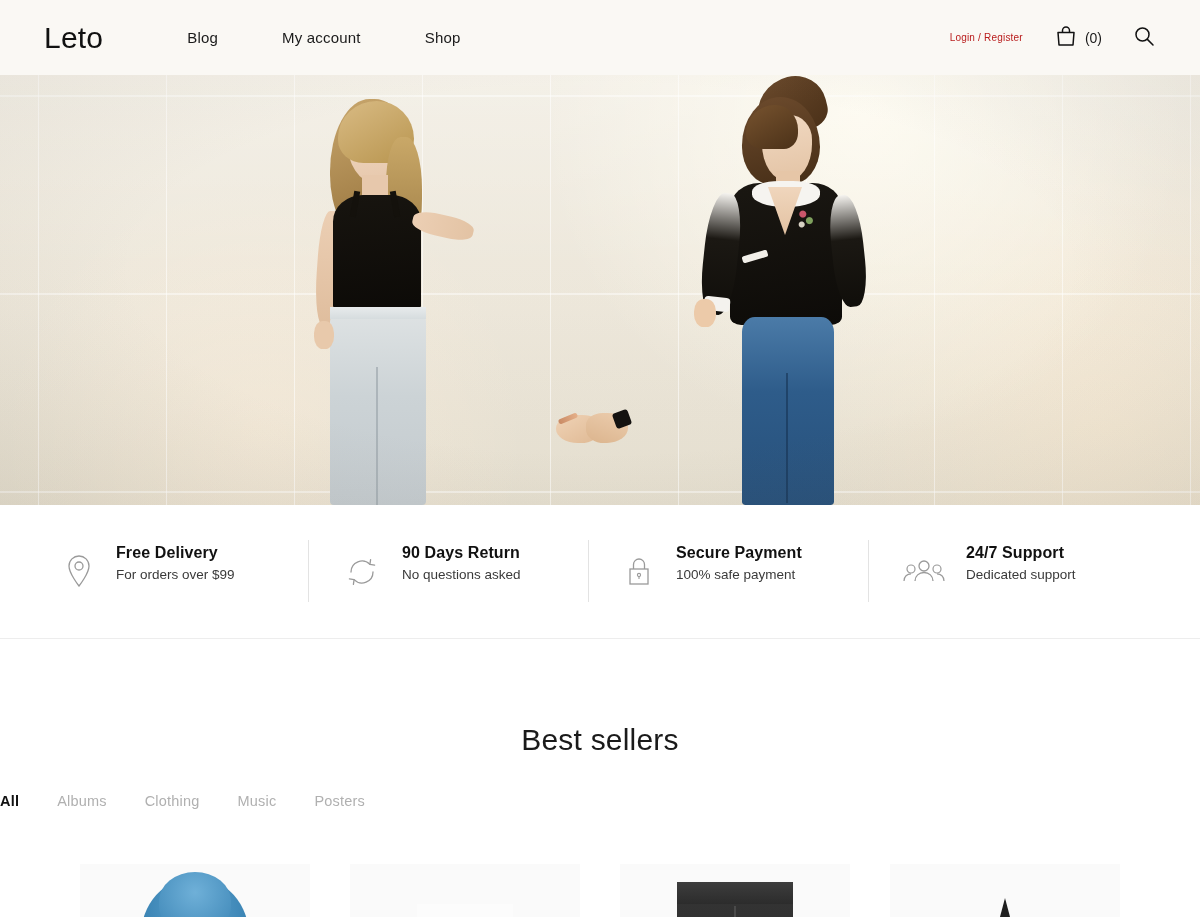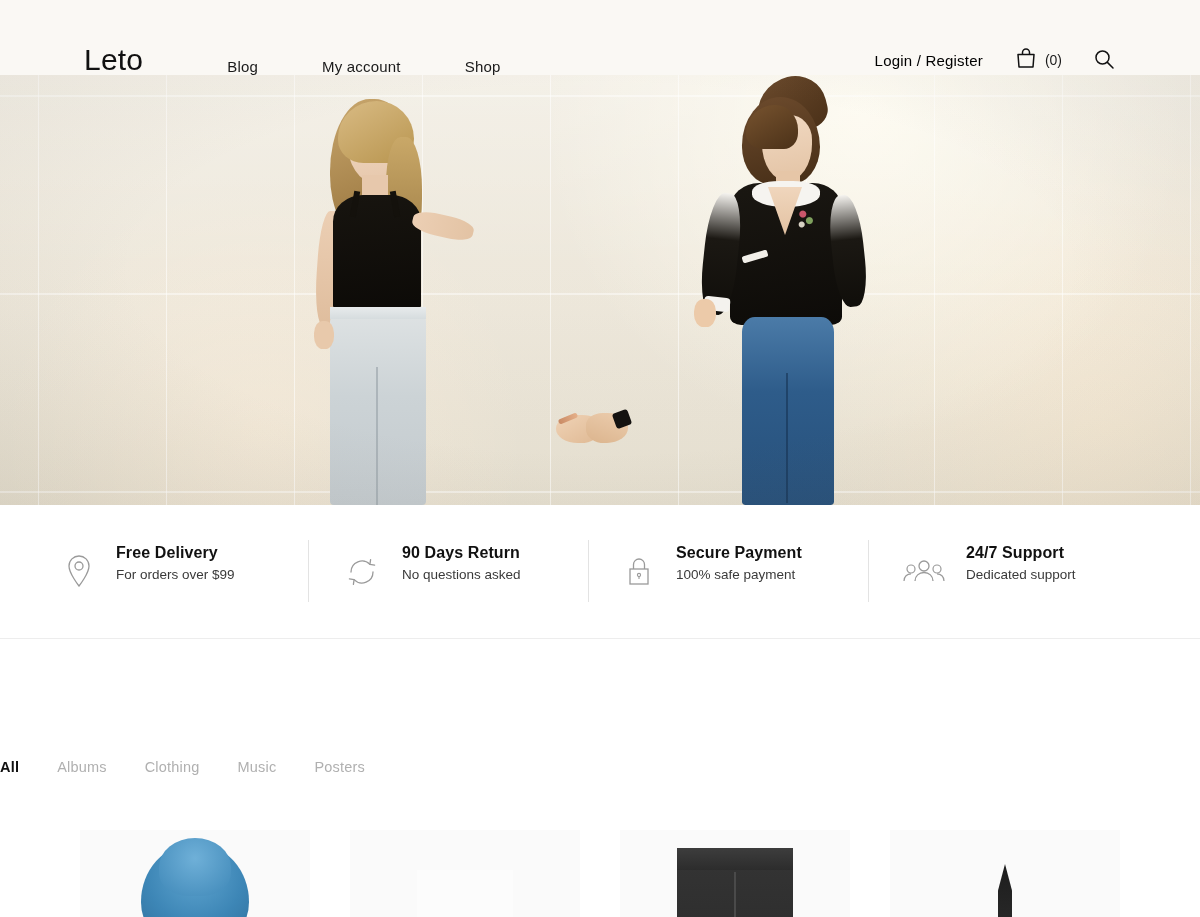--- a/index.html
+++ b/index.html
@@ -11,22 +11,22 @@
     background: #ffffff;
     font-family: "Liberation Sans", sans-serif;
     -webkit-font-smoothing: antialiased;
   }
 
   
   .site-header {
     height: 75px;
     background: #faf8f4;
     display: flex;
-    align-items: flex-end;
-    padding: 0 84px;
+    align-items: center;
+    padding: 0 44px;
     position: relative;
   }
   .brand {
     font-size: 30px;
     font-weight: 400;
     letter-spacing: 0.2px;
     color: #111111;
     line-height: 1;
     margin-right: 60px;
   }
@@ -43,22 +43,22 @@
     cursor: pointer;
     margin-left: 24px;
   }
   .header-right {
     margin-left: auto;
     display: flex;
     align-items: center;
     gap: 30px;
   }
   .account-link {
-    font-size: 15px;
-    color: #000000;
+    font-size: 10px;
+    color: #b91c1c;
     text-decoration: none;
     letter-spacing: 0.2px;
     cursor: pointer;
   }
   .cart-wrap {
     display: flex;
     align-items: center;
     gap: 6px;
     cursor: pointer;
   }
@@ -465,20 +465,21 @@
     <div>
       <div class="feature-title">24/7 Support</div>
       <div class="feature-sub">Dedicated support</div>
     </div>
   </div>
 
 </section>
 <div class="features-divider"></div>
 
 <section class="products-section">
+  <h2 class="section-title">Best sellers</h2>
 
   <div class="filter-tabs">
     <button class="filter-tab active">All</button>
     <button class="filter-tab">Albums</button>
     <button class="filter-tab">Clothing</button>
     <button class="filter-tab">Music</button>
     <button class="filter-tab">Posters</button>
   </div>
 
   <div class="product-grid">

